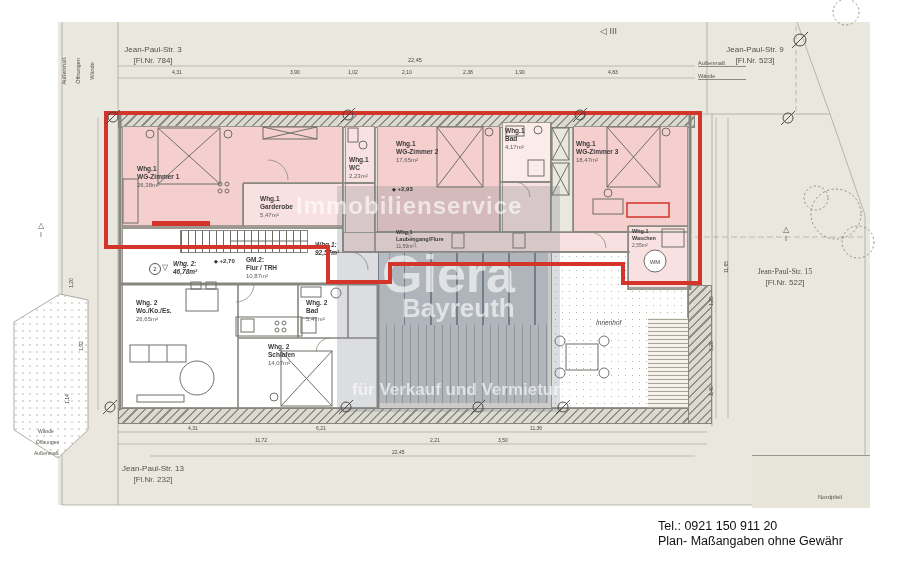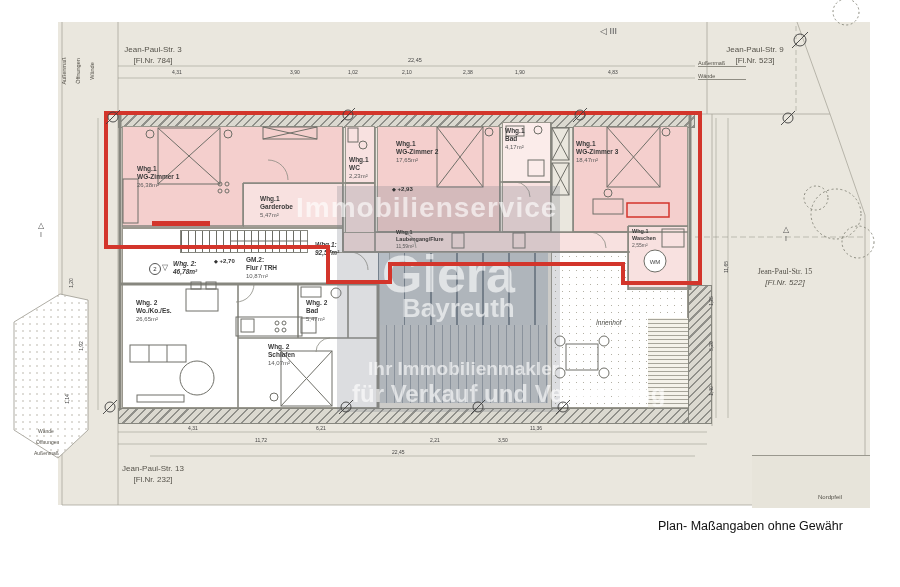--- a/index.html
+++ b/index.html
@@ -202,25 +202,24 @@
       <path d="M 400 232 a 16 16 0 0 1 16 16"></path>
       <path d="M 590 232 a 16 16 0 0 1 16 16"></path>
       <path d="M 515 182 a 15 15 0 0 1 15 15"></path>
       <path d="M 254 284 a 18 18 0 0 1 -18 18"></path>
       <path d="M 330 338 a 14 14 0 0 0 -14 14"></path>
       <path d="M 350 252 a 18 18 0 0 1 18 18"></path>
     </g>
   </svg>
 
   <div class="abs veil" style="left:337px;top:186px;width:223px;height:226px;"></div>
-  <div class="wm" style="left:296px;top:192px;font-size:28px;letter-spacing:1px;">Immobilienservice</div>
+  <div class="wm" style="left:296px;top:192px;font-size:24px;letter-spacing:1px;">Immobilienservice</div>
   <div class="wm" style="left:382px;top:244px;font-size:52px;">Giera</div>
   <div class="wm" style="left:402px;top:293px;font-size:26px;">Bayreuth</div>
-  <div class="wm" style="left:368px;top:358px;font-size:19px;">Ihr Immobilienmakler</div>
-  <div class="wm" style="left:352px;top:380px;font-size:24px;">für Verkauf und Vermietung</div>
+  <div class="wm" style="left:352px;top:380px;font-size:17px;">für Verkauf und Vermietung</div>
 
   <div class="lbl" style="left:137px;top:165px;">
     <span>Whg.1</span>
       <span>WG-Zimmer 1</span>
       <span class="area">26,38m²</span>
   </div>
   <div class="lbl" style="left:260px;top:195px;">
     <span>Whg.1</span>
       <span>Garderobe</span>
       <span class="area">5,47m²</span>
@@ -310,21 +309,21 @@
   <div class="street" style="left:113px;top:44px;width:80px;">
     <span style="display:block;">Jean-Paul-Str. 3</span>
       <span style="display:block;">[Fl.Nr. 784]</span>
   </div>
   <div class="street" style="left:715px;top:44px;width:80px;">
     <span style="display:block;">Jean-Paul-Str. 9</span>
       <span style="display:block;">[Fl.Nr. 523]</span>
   </div>
   <div class="street" style="left:745px;top:266px;width:80px;">
     <span style="display:block;font-family:Liberation Serif, serif;">Jean-Paul-Str. 15</span>
-      <span style="display:block;font-style:italic;">[Fl.Nr. 522]</span>
+      <span style="display:block;">[Fl.Nr. 522]</span>
   </div>
   <div class="street" style="left:113px;top:463px;width:80px;">
     <span style="display:block;">Jean-Paul-Str. 13</span>
       <span style="display:block;">[Fl.Nr. 232]</span>
   </div>
 
   <div class="marg rot" style="left:44px;top:68px;width:40px;text-align:center;">Außenmaß</div>
   <div class="marg rot" style="left:58px;top:68px;width:40px;text-align:center;">Öffnungen</div>
   <div class="marg rot" style="left:72px;top:68px;width:40px;text-align:center;">Wände</div>
   <div class="marg" style="left:698px;top:60px;width:48px;border-bottom:0.5px solid #8f8d83;">Außenmaß</div>
@@ -410,16 +409,17 @@
       <circle cx="841" cy="483" r="11" fill="none" stroke="#444" stroke-width="1"></circle>
       <line x1="833" y1="490" x2="849" y2="475" stroke="#222" stroke-width="2"></line>
       <polygon points="849,475 842,478 846,483" fill="#222"></polygon>
     </g>
   </svg>
 
   <div class="northbox"></div>
   <div class="north-lbl">Nordpfeil</div>
 
   <div class="caption">
+    <div class="r">Tel.: 0921 150 911 20</div>
     <div class="r">Plan- Maßangaben ohne Gewähr</div>
   </div>
 
 </div>
 
 </body></html>

